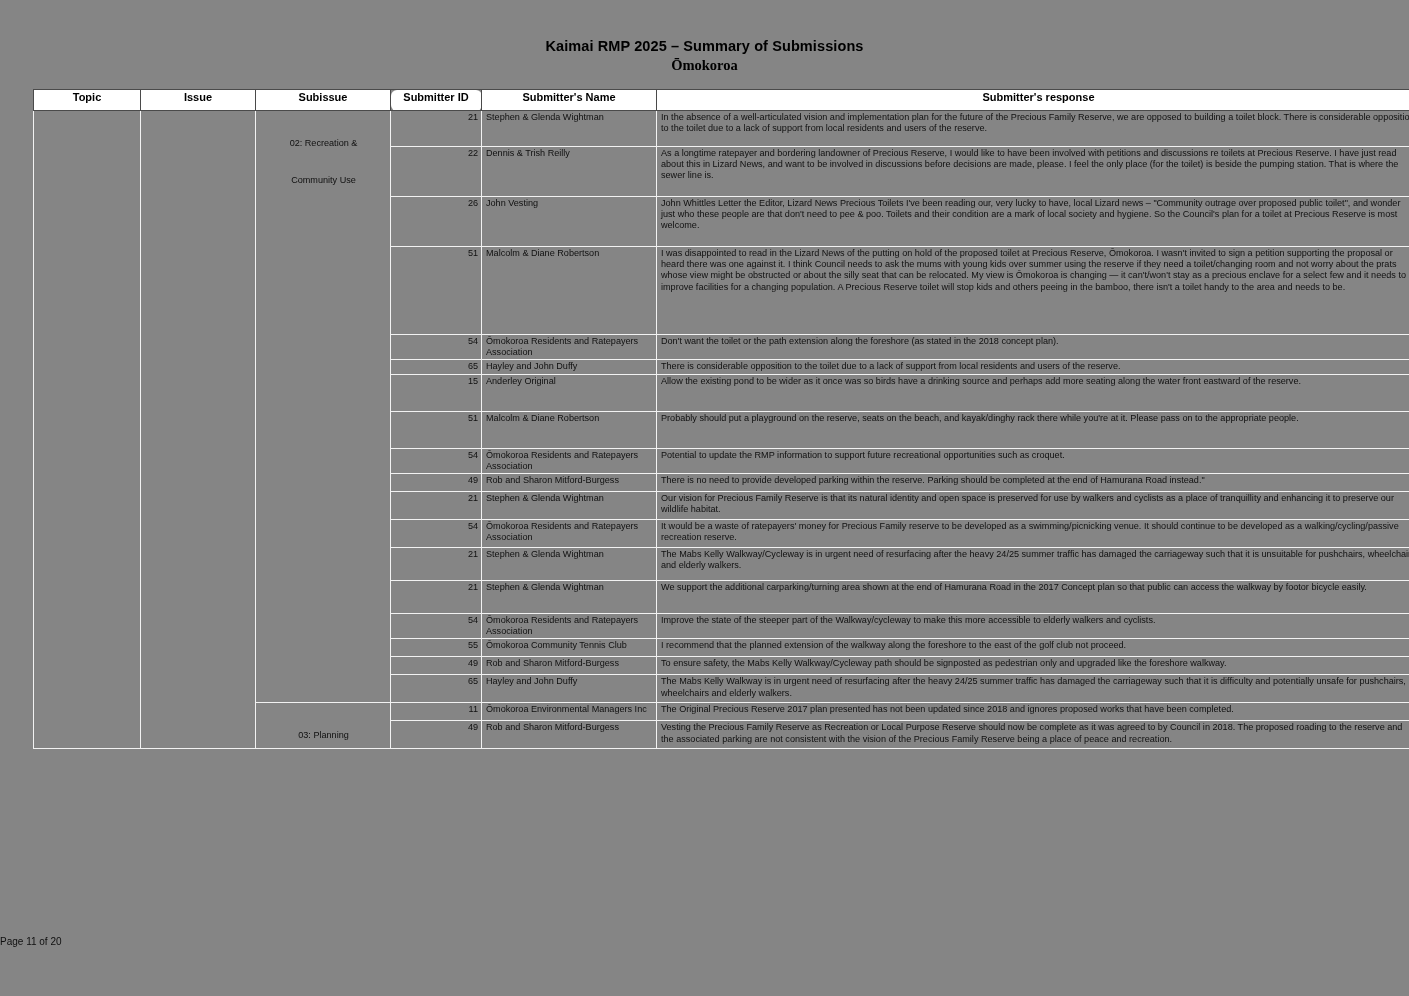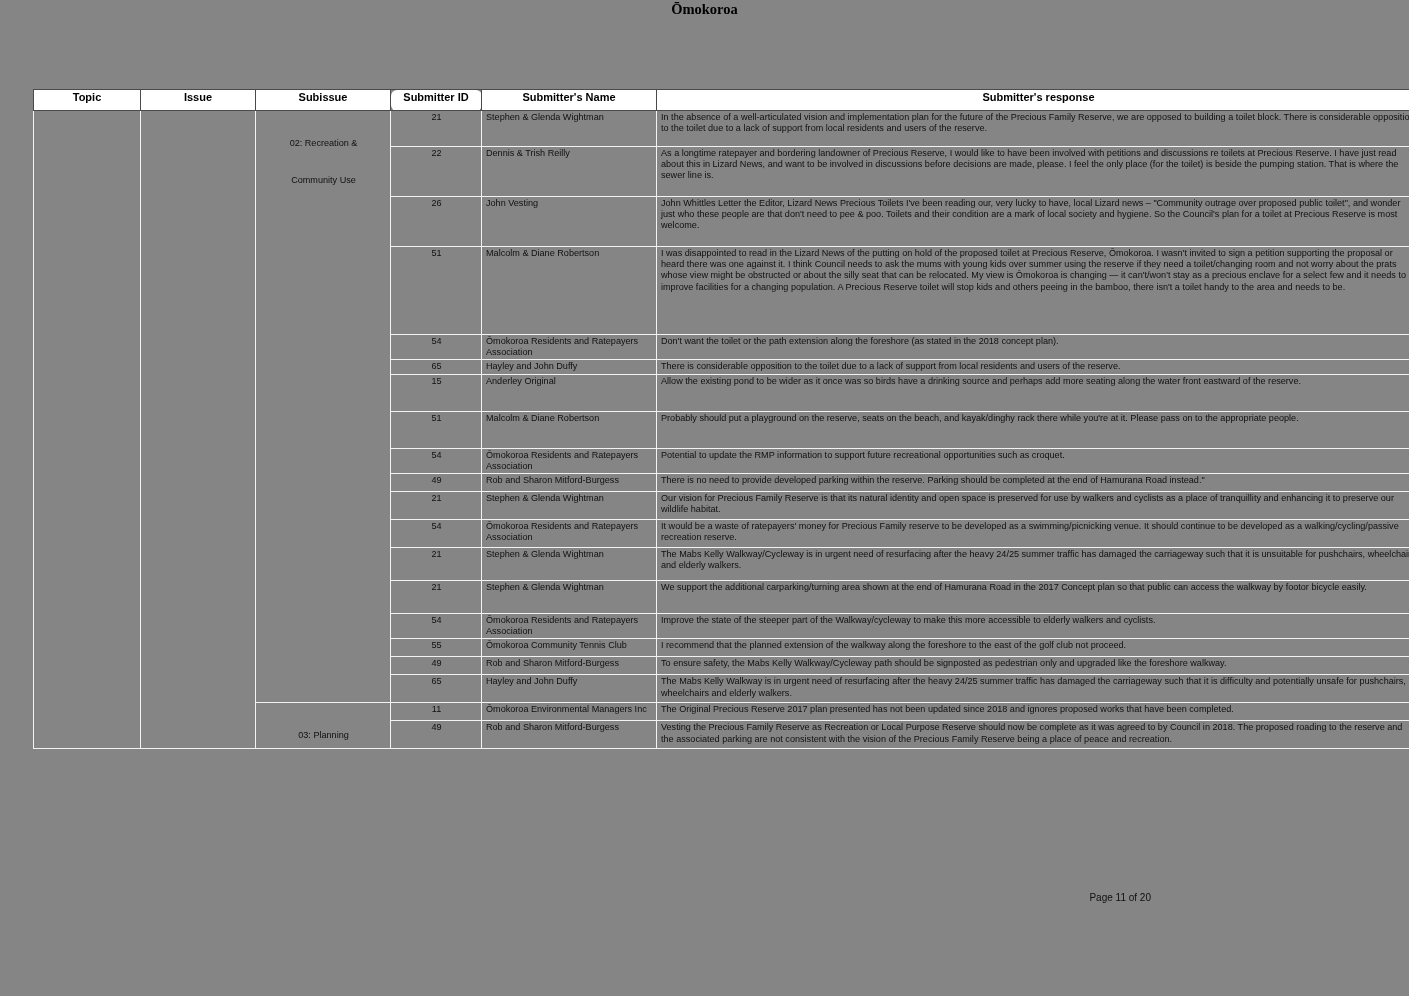--- a/index.html
+++ b/index.html
@@ -69,45 +69,46 @@
     font-size: 11px;
     background: #ffffff;
     color: #000;
     height: 16px;
     padding: 2px 3px;
     border: 1px solid #4a4a4a;
   }
   td.c-topic   { width: 100px; }
   td.c-issue   { width: 108px; }
   td.c-subissue{ width: 128px; text-align: center; padding-top: 3px; }
-  td.c-id      { width: 84px; text-align: center; margin-left: 16px; }
+  td.c-id      { width: 84px; text-align: right; margin-left: 16px; }
   td.c-name    { width: 168px; }
   td.c-resp    { width: 757px; }
   th.h-topic   { width: 100px; }
   th.h-issue   { width: 108px; }
   th.h-subissue{ width: 128px; }
   th.h-id      { width: 84px; border-radius: 6px; }
   th.h-name    { width: 168px; }
   th.h-resp    { width: 757px; }
   .c-subissue-inner { display: block; line-height: 12px; margin-top: 25px; }
   .footer {
     position: absolute;
     left: 0;
-    top: 892px;
+    top: 936px;
     width: 1151px;
-    text-align: right;
+    text-align: left;
     font-size: 10px;
     color: #101010;
   }
 </style>
 </head>
 <body>
 
 <div class="page">
 
+  <div class="doc-title">Kaimai RMP 2025 – Summary of Submissions</div>
   <div class="doc-subtitle">Ōmokoroa</div>
 
   <div class="table-wrap">
     <table class="sub-table">
       <thead>
         <tr>
           <th class="h-topic">Topic</th>
           <th class="h-issue">Issue</th>
           <th class="h-subissue">Subissue</th>
           <th class="h-id">Submitter ID</th>

